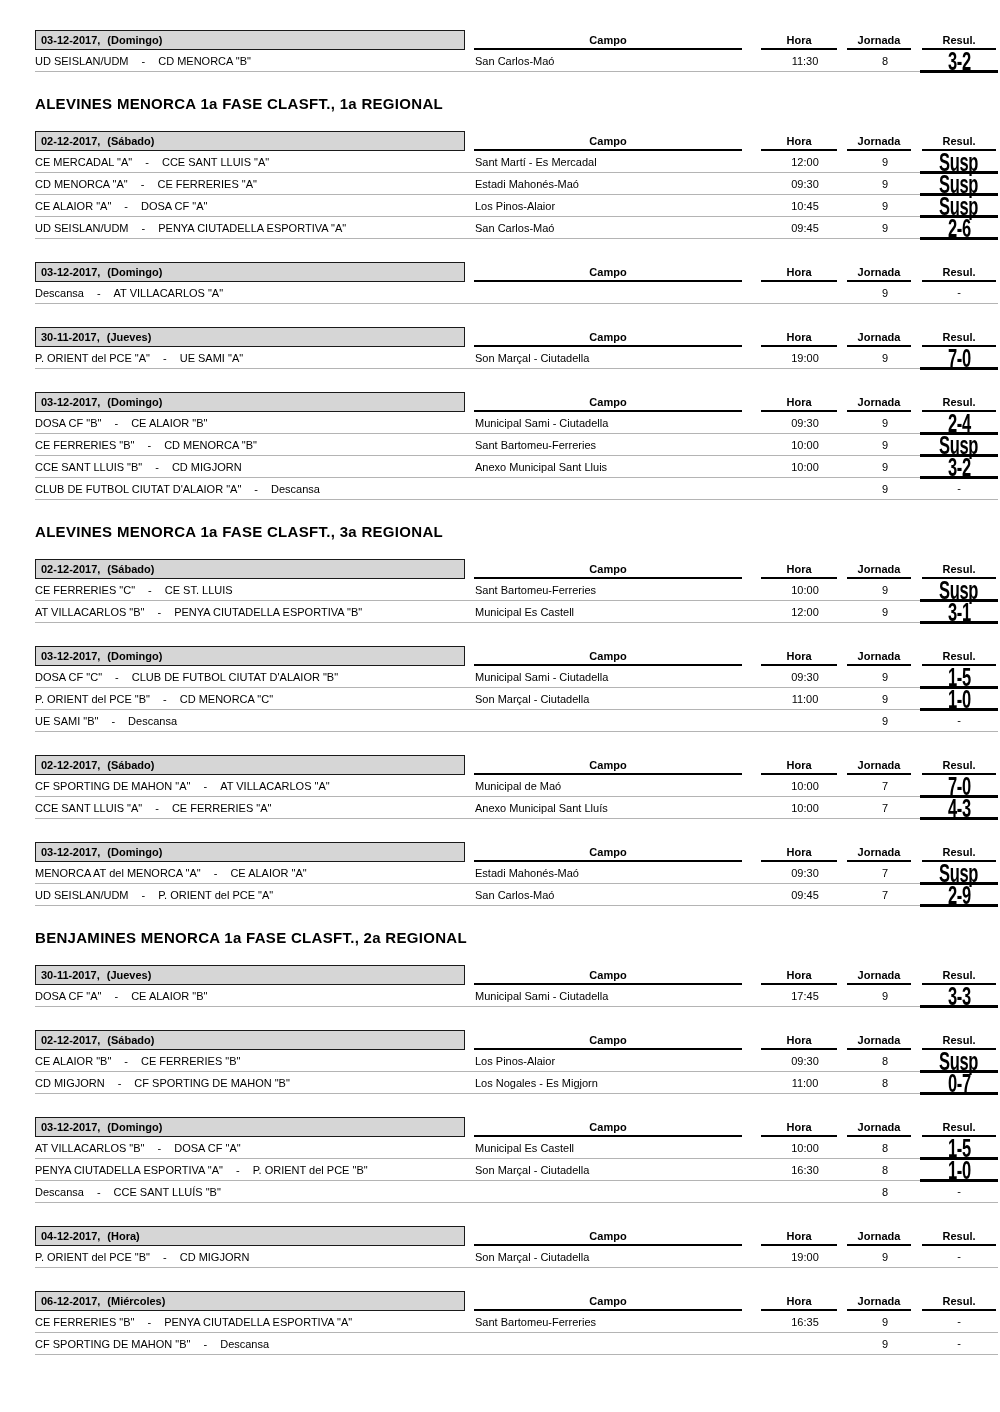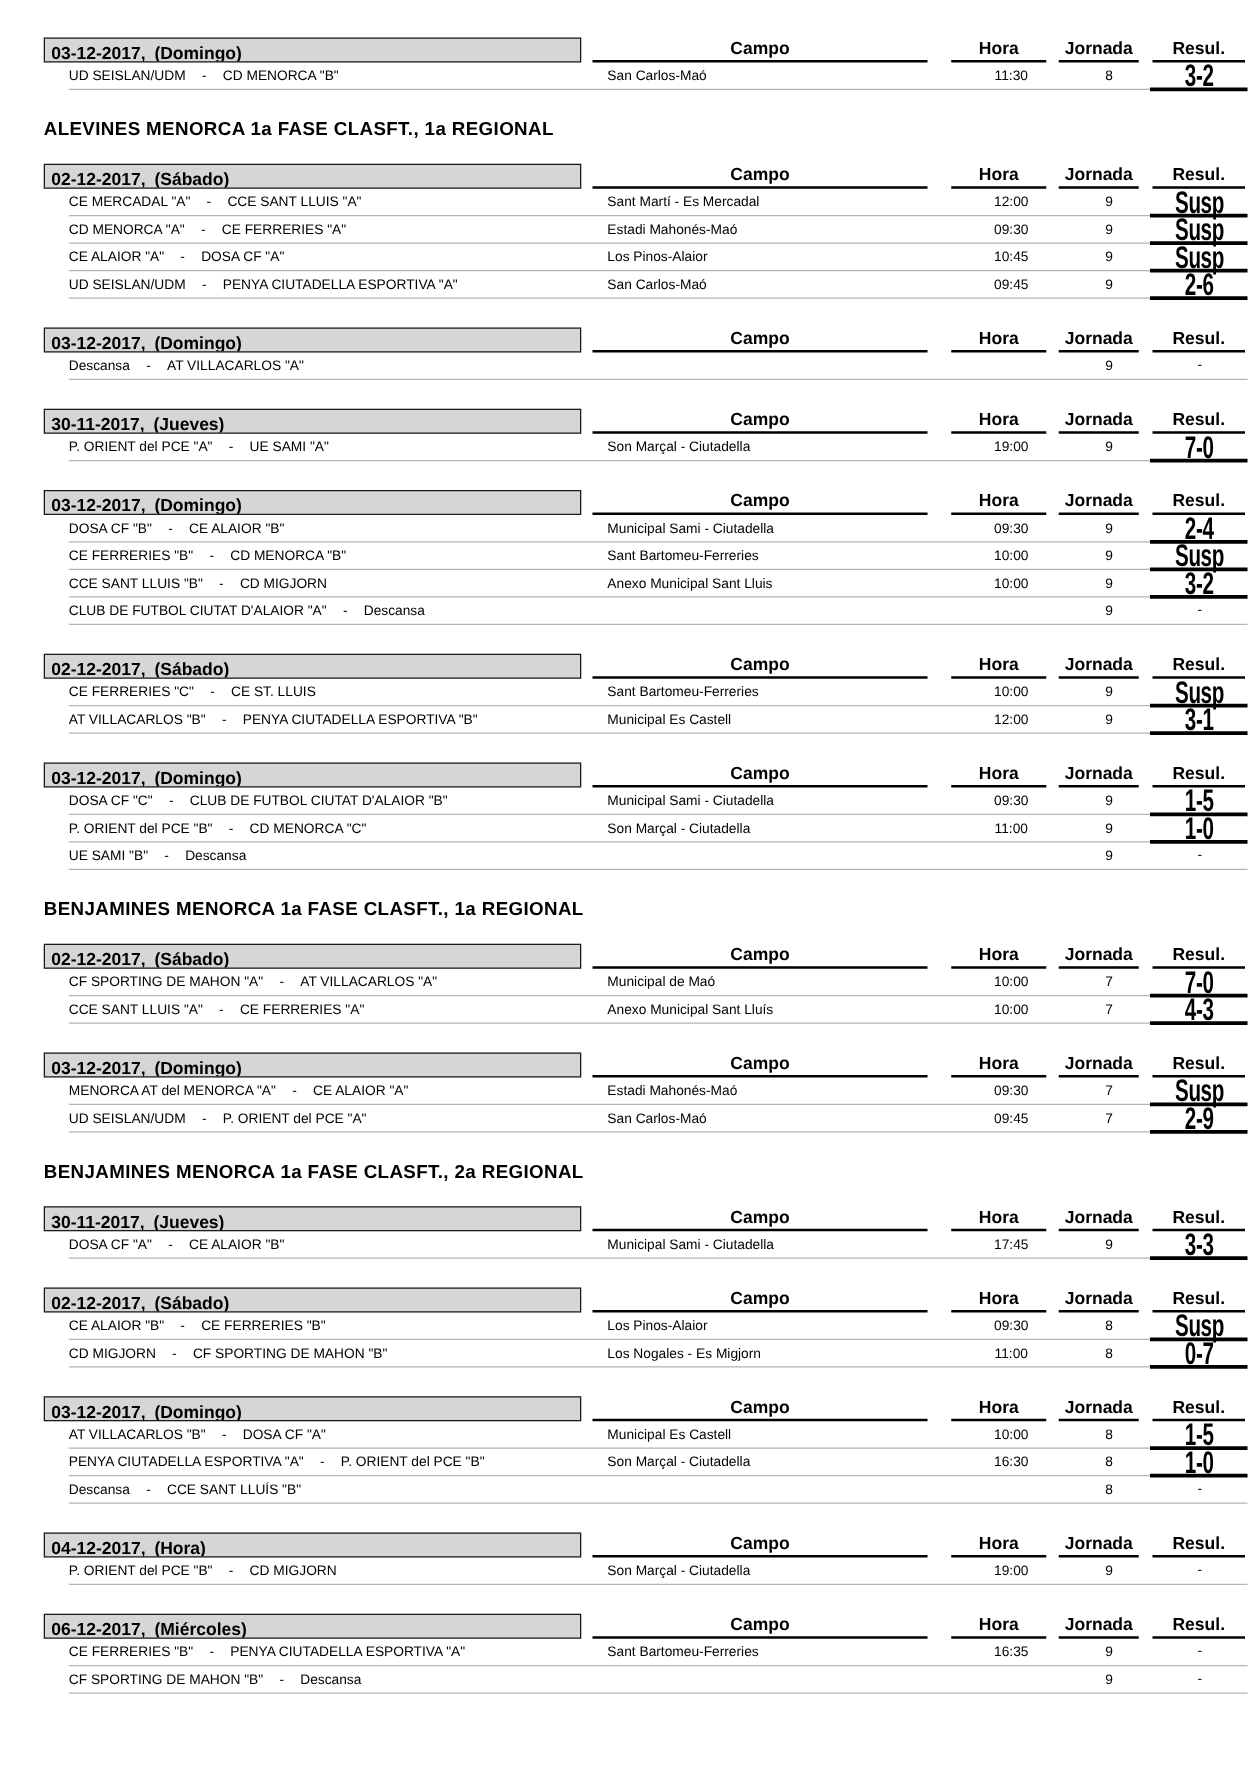--- a/index.html
+++ b/index.html
@@ -12,40 +12,39 @@
   .page{padding:30px 0 0 35px;width:963px;box-sizing:content-box;}
 
   .heading{
     font-size:15px;font-weight:bold;letter-spacing:.3px;
     margin:17px 0 19px 0;white-space:nowrap;
   }
 
   .fixture-table{margin-bottom:23px;}
 
   
-  .thead{display:flex;align-items:flex-end;height:20px;font-size:14px;font-weight:bold;}
+  .thead{display:flex;align-items:flex-end;height:20px;font-size:11px;font-weight:bold;}
   .date-box{
     box-sizing:border-box;width:430px;height:20px;
     background:var(--date-bg,#d6d6d6);
     border:1px solid var(--date-border,#1a1a1a);
     padding:3px 0 0 5px;white-space:nowrap;overflow:hidden;
   }
   .date-text{margin-right:7px;}
   .hcell{border-bottom:2px solid var(--header-rule,#000);text-align:center;padding-bottom:2px;}
   .h-campo{width:268px;margin-left:9px;}
   .h-hora{width:76px;margin-left:19px;}
   .h-jornada{width:64px;margin-left:10px;}
   .h-resul{width:74px;margin-left:11px;}
 
   
   .row{
     position:relative;display:flex;align-items:center;height:21px;
     border-bottom:1px solid var(--row-rule,#b4b4b4);
     font-size:11px;
-    margin-left:20px;
   }
   .c-match{width:437px;display:flex;align-items:center;white-space:nowrap;overflow:hidden;}
   .dash{margin:0 13px;}
   .c-campo{box-sizing:border-box;width:288px;padding-left:3px;white-space:nowrap;overflow:hidden;}
   .c-hora{width:90px;text-align:center;}
   .c-jornada{width:70px;text-align:center;}
   .c-resul{width:78px;height:100%;display:flex;justify-content:center;align-items:flex-end;overflow:visible;}
   .resul-text.big{
     display:inline-block;font-weight:bold;font-size:25px;line-height:19px;
     letter-spacing:-.5px;transform:scaleX(.66);transform-origin:center bottom;
@@ -274,20 +273,21 @@
     <div class="c-campo"></div>
     <div class="c-hora"></div>
     <div class="c-jornada">9</div>
     <div class="c-resul">
       <span class="resul-text small">-</span>
     </div>
 
   </div>
       </div>
   </section>
+    <div class="heading">ALEVINES MENORCA 1a FASE CLASFT., 3a REGIONAL</div>
     <section class="fixture-table">
     <div class="thead">
       <div class="date-box">
         <span class="date-text">02-12-2017,</span><span class="day-text">(Sábado)</span>
       </div>
       <div class="hcell h-campo">Campo</div>
       <div class="hcell h-hora">Hora</div>
       <div class="hcell h-jornada">Jornada</div>
       <div class="hcell h-resul">Resul.</div>
     </div>
@@ -370,21 +370,20 @@
     <div class="c-campo"></div>
     <div class="c-hora"></div>
     <div class="c-jornada">9</div>
     <div class="c-resul">
       <span class="resul-text small">-</span>
     </div>
 
   </div>
       </div>
   </section>
-    <div class="heading">BENJAMINES MENORCA 1a FASE CLASFT., 1a REGIONAL</div>
     <section class="fixture-table">
     <div class="thead">
       <div class="date-box">
         <span class="date-text">02-12-2017,</span><span class="day-text">(Sábado)</span>
       </div>
       <div class="hcell h-campo">Campo</div>
       <div class="hcell h-hora">Hora</div>
       <div class="hcell h-jornada">Jornada</div>
       <div class="hcell h-resul">Resul.</div>
     </div>

